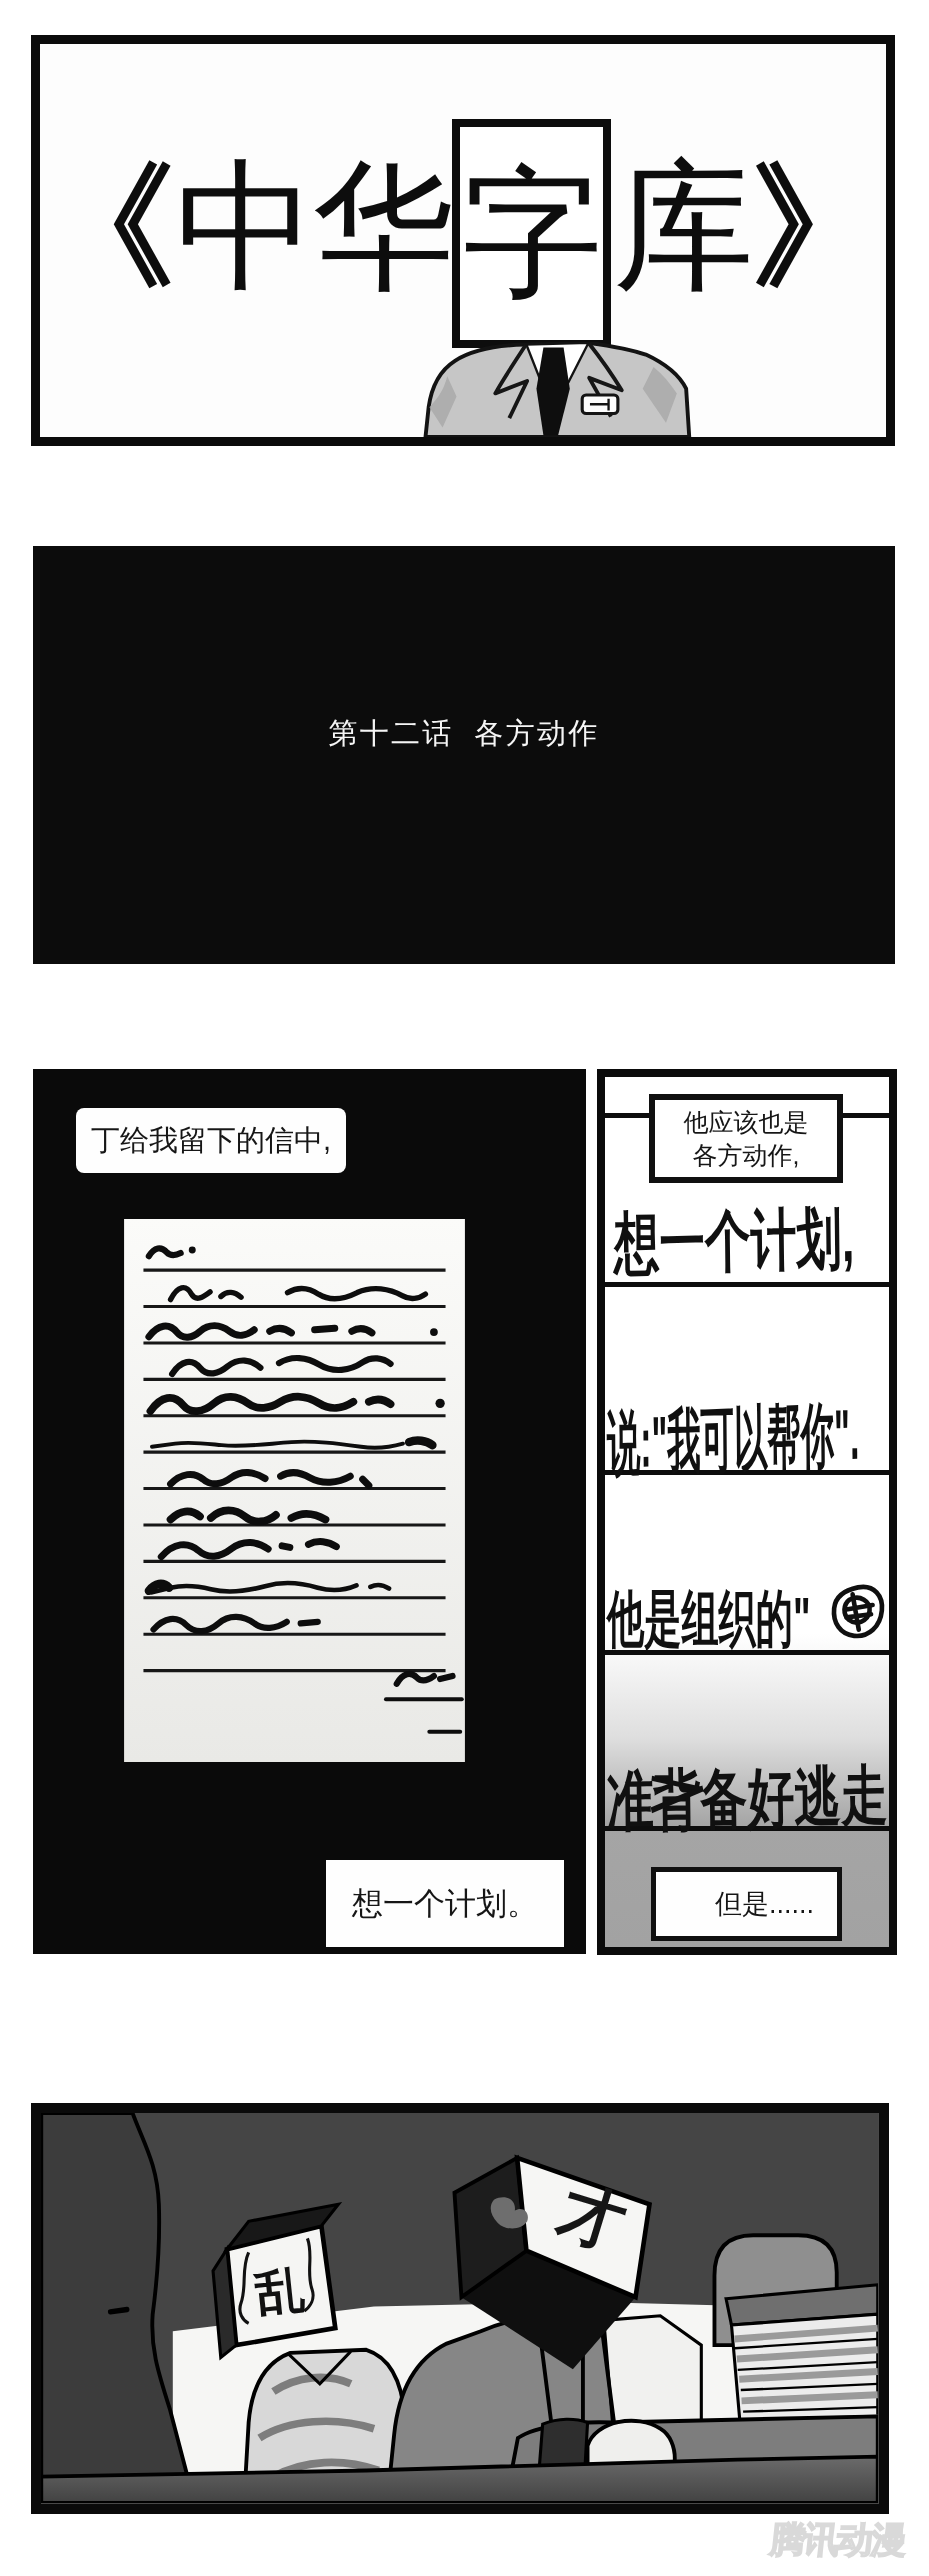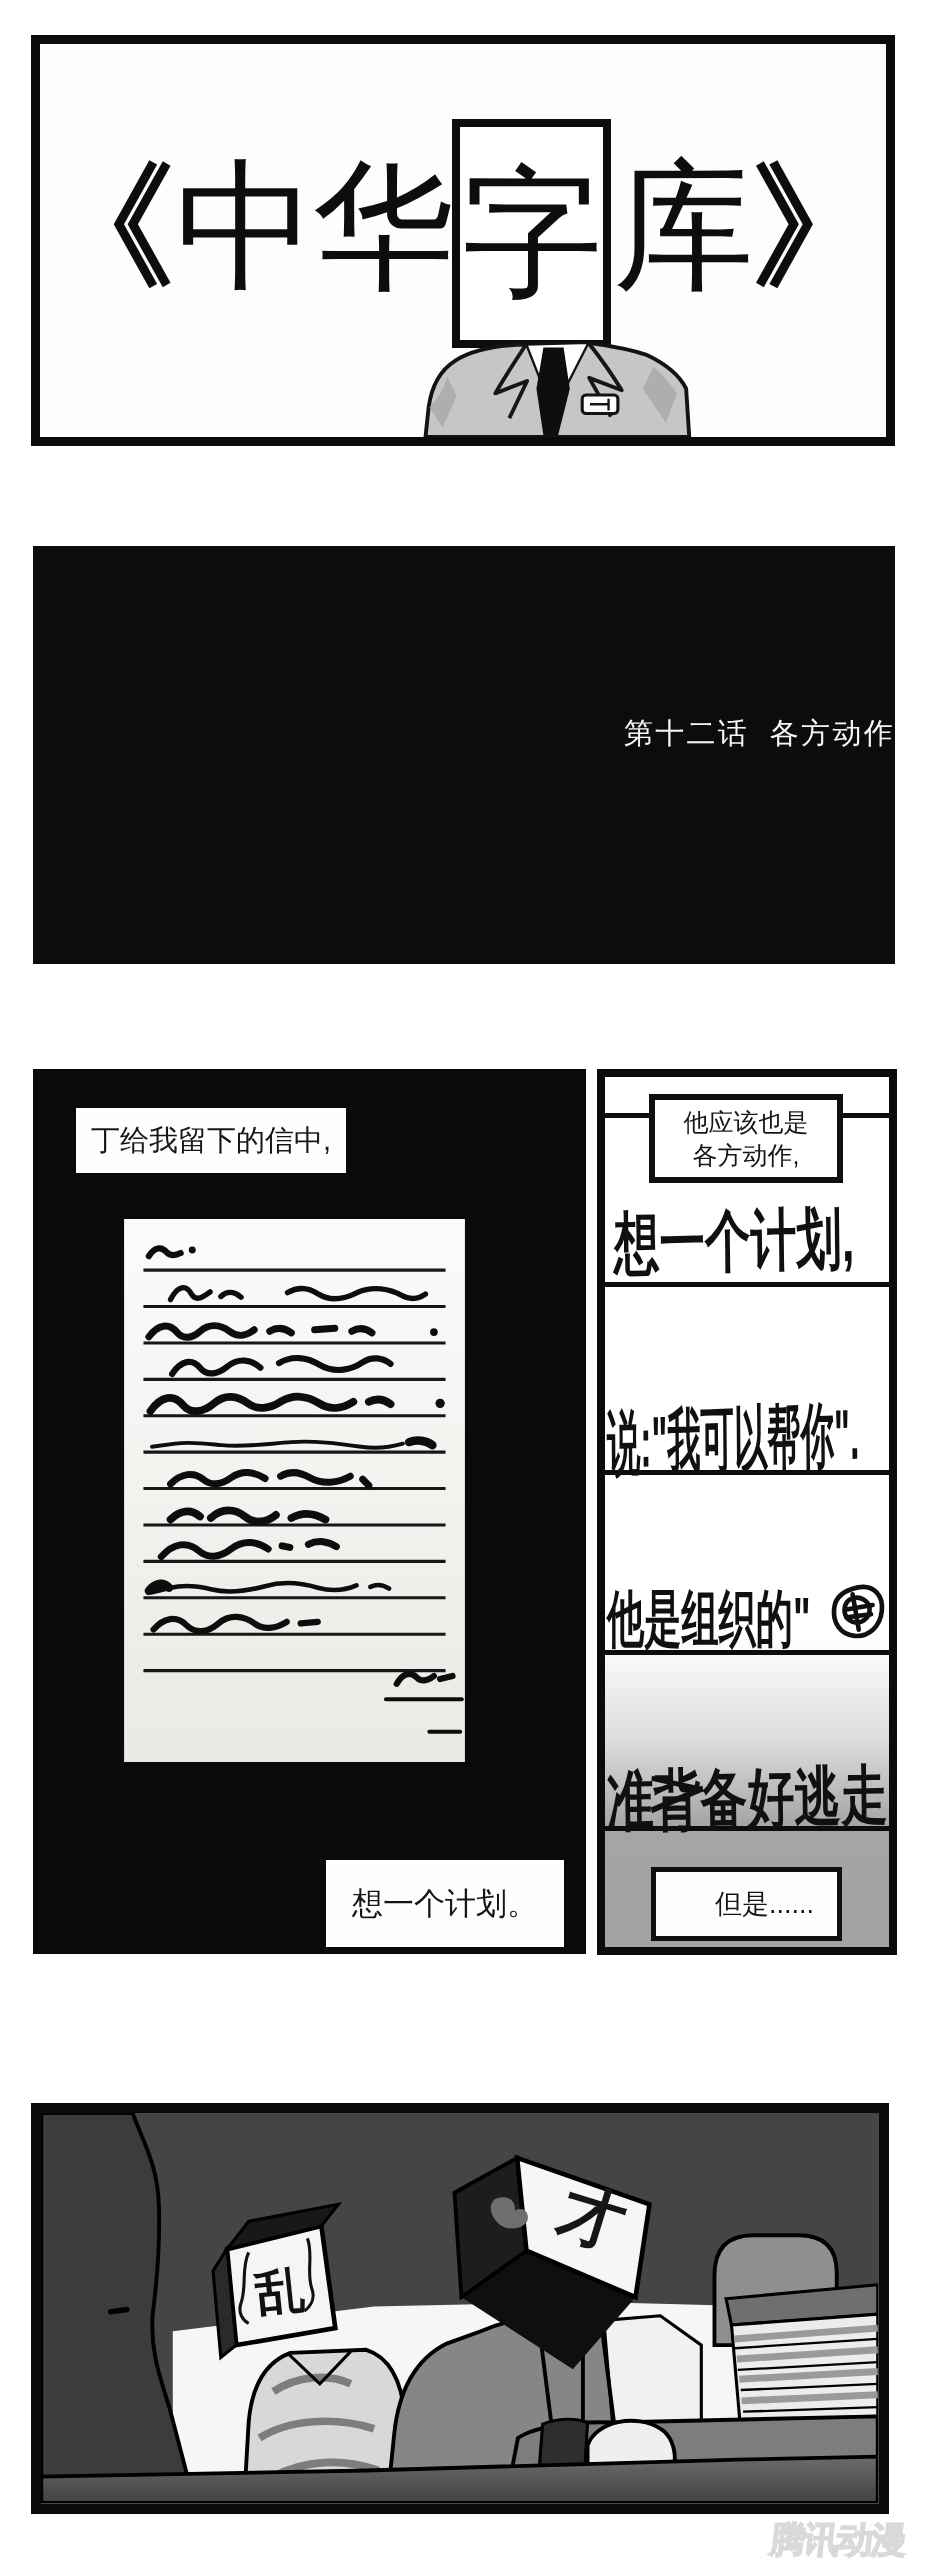--- a/index.html
+++ b/index.html
@@ -11,27 +11,27 @@
   
   .p1{left:31px;top:35px;width:864px;height:411px;border:9.3px solid #0b0b0b;background:#fdfdfd;overflow:hidden;}
   .titleRow{position:absolute;left:0;right:0;top:62px;height:240px;display:flex;align-items:center;justify-content:center;}
   .titleChar{font-size:141px;font-weight:400;line-height:1;color:#0d0d0d;letter-spacing:-3.1px;white-space:nowrap;}
   .bracket{font-size:136px;font-weight:700;color:#0d0d0d;line-height:1;}
   .charBox{width:159px;height:229px;border:8.5px solid #0d0d0d;background:#ffffff;display:flex;align-items:center;justify-content:center;margin:14px 1.5px 0 1.5px;flex:0 0 auto;}
   .charBox .titleChar{letter-spacing:0;}
   .figureWrap{position:absolute;left:370px;bottom:0;width:287px;height:95px;}
 
   
-  .p2{left:33px;top:546px;width:862px;height:418px;background:#0c0c0c;display:flex;align-items:center;justify-content:flex-end;}
+  .p2{left:33px;top:546px;width:862px;height:418px;background:#0c0c0c;display:flex;align-items:center;justify-content:center;}
   .chapterText{color:#f5f5f5;font-size:29px;letter-spacing:2.3px;margin-bottom:43px;white-space:pre;}
 
   
   .p3l{left:33px;top:1069px;width:553px;height:885px;background:#0a0a0a;overflow:hidden;}
   .captionBox{position:absolute;background:#fefefe;display:flex;align-items:center;justify-content:center;color:#161616;}
-  .cap1{left:43px;top:39px;width:270px;height:65px;font-size:29px;}
+  .cap1{left:43px;top:39px;width:270px;height:65px;font-size:29px;border-radius:8px;}
   .cap2{left:293px;top:791px;width:238px;height:87px;font-size:31px;}
   .letterWrap{position:absolute;left:91px;top:150px;width:341px;height:543px;}
 
   
   .p3r{left:597px;top:1069px;width:300px;height:886px;border:8.5px solid #0b0b0b;overflow:hidden;
        background:linear-gradient(180deg,#ffffff 0%,#ffffff 64%,#dedede 76%,#a5a5a5 86%,#a2a2a2 100%);}
   .divider{position:absolute;left:-9.3px;right:-9.3px;height:5.4px;background:#0d0d0d;}
   .introBox{position:absolute;left:44px;top:17px;width:194px;height:89px;border:6.2px solid #101010;background:#ffffff;
             display:flex;flex-direction:column;align-items:center;justify-content:center;font-size:25px;line-height:1.32;color:#161616;text-align:center;}
   .hand{position:absolute;white-space:nowrap;font-weight:600;color:#101010;transform-origin:left center;}

